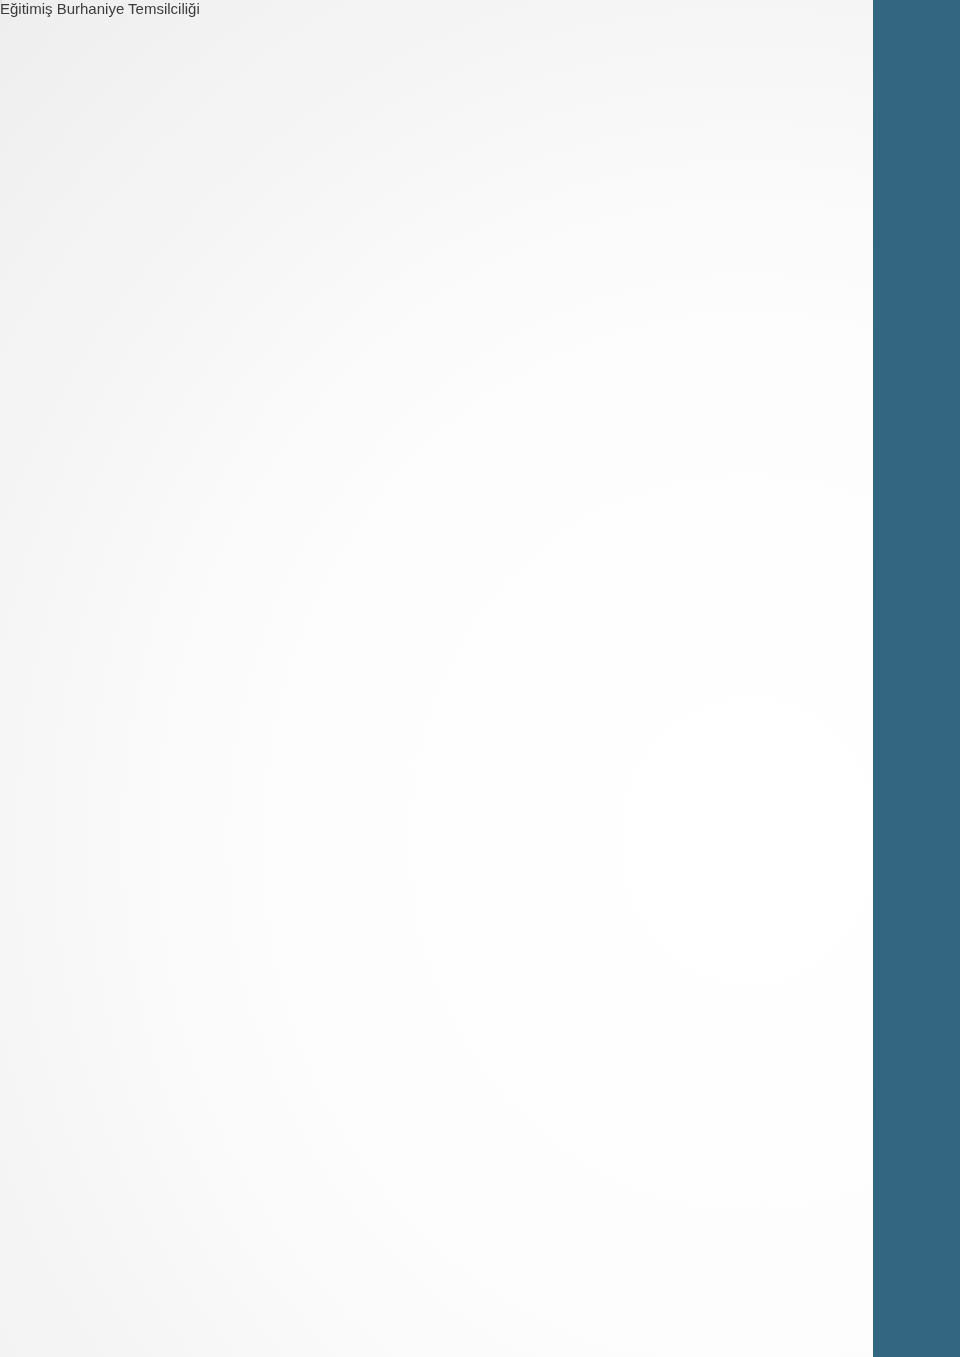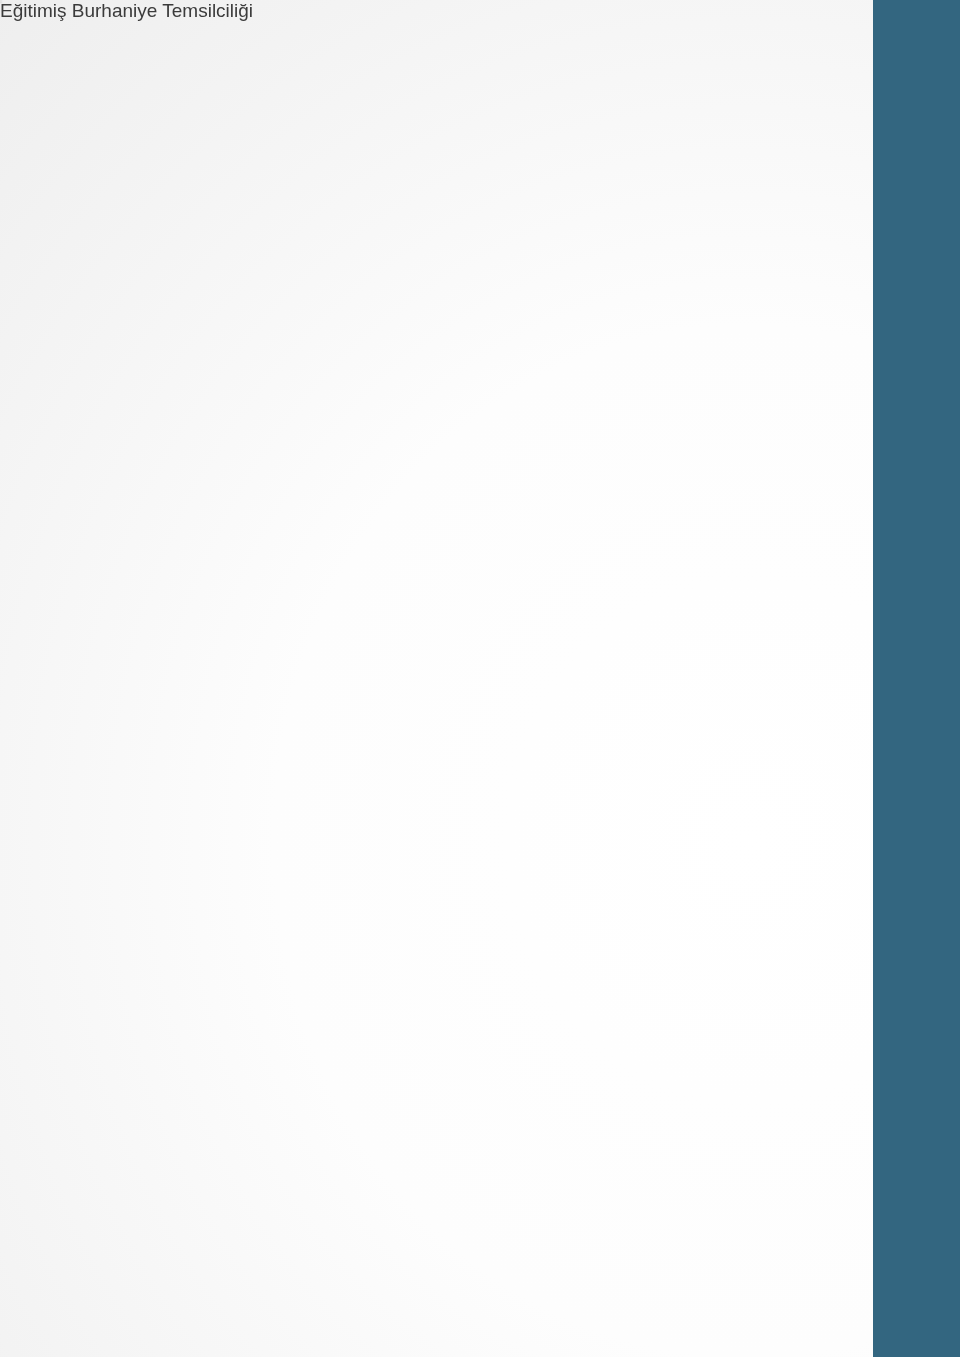--- a/index.html
+++ b/index.html
@@ -11,21 +11,21 @@
   }
   .page{position:absolute;inset:0;
     background:
       radial-gradient(130% 100% at 78% 62%, #ffffff 0%, #fdfdfd 38%, #f3f3f3 70%, #eaeaea 100%);
   }
   .sidebar{position:absolute;top:0;right:0;width:87px;height:100%;background:#336680;}
 
   .chartbox{position:absolute;background:#ffffff;border:1px solid #e3e3e3;
     box-shadow:0 1px 2px rgba(0,0,0,.06);}
 
-  .footer{position:absolute;color:#3b3b3b;font-size:19px;white-space:nowrap;}
+  .footer{position:absolute;color:#3b3b3b;font-size:15px;white-space:nowrap;}
 </style>
 </head>
 <body>
 
 <div class="page">
 
   <div class="sidebar"></div>
 
   <div class="chartbox" id="box1"></div>
   <div class="chartbox" id="box2"></div>

